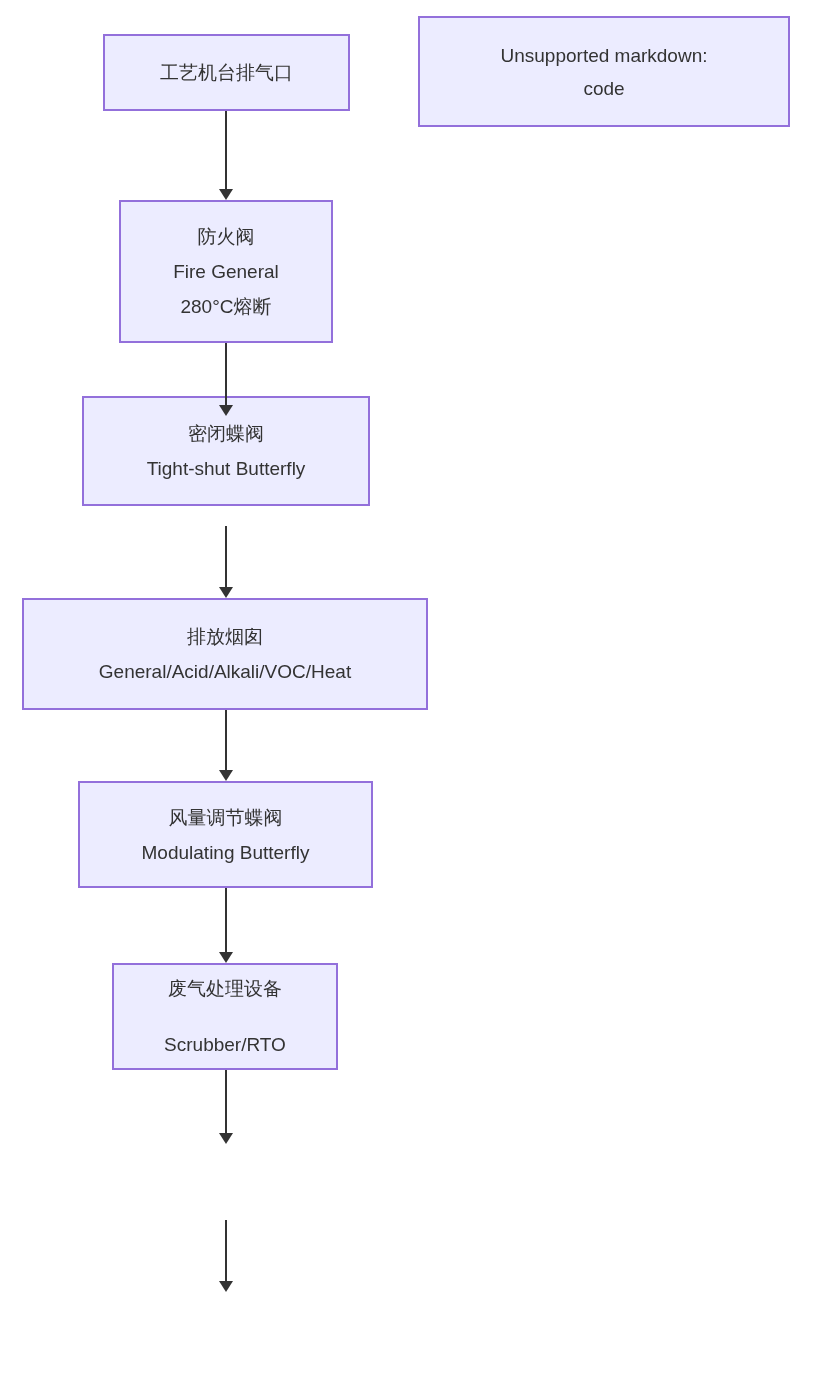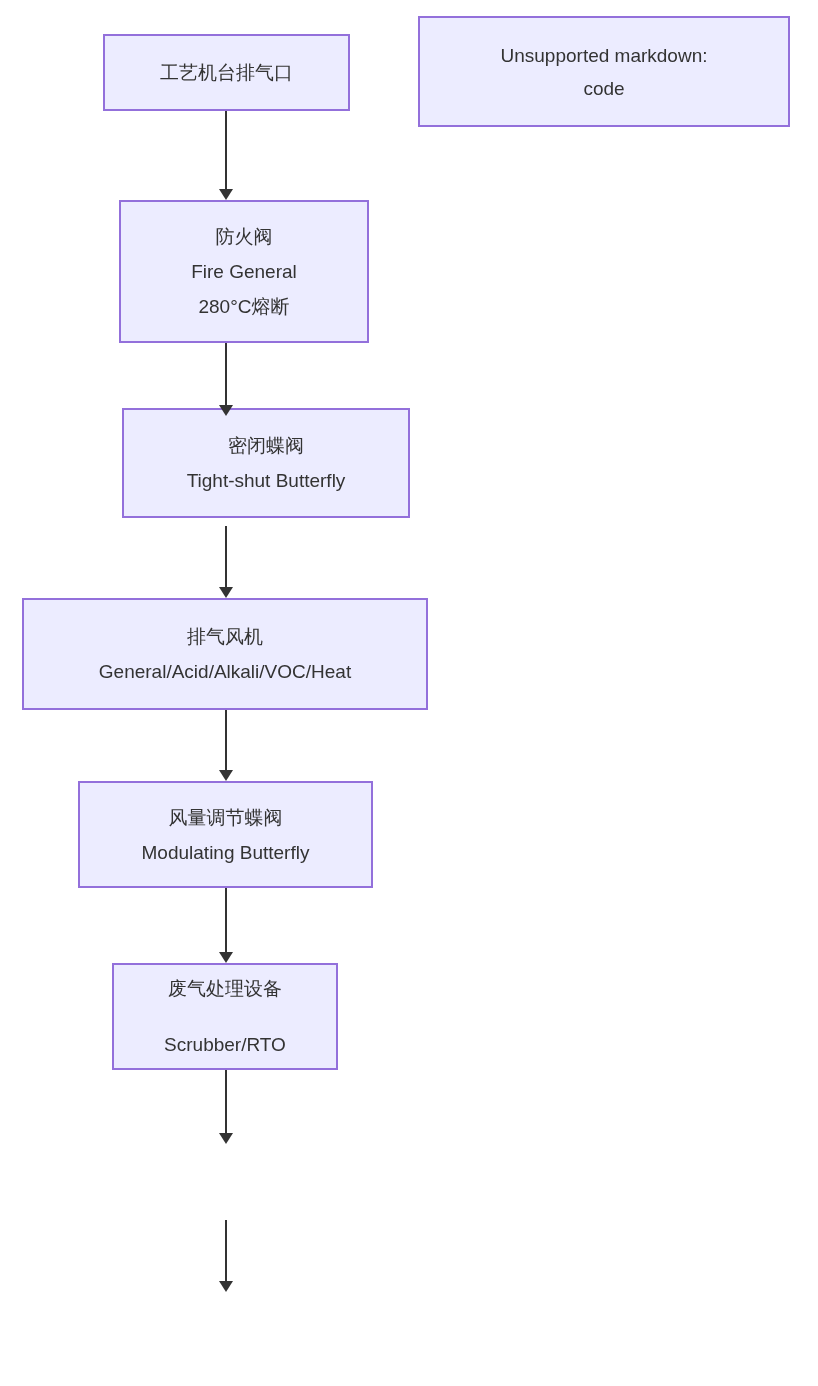--- a/index.html
+++ b/index.html
@@ -22,22 +22,22 @@
     align-items: center;
     justify-content: center;
     text-align: center;
     font-size: 19px;
     line-height: 35px;
   }
   .node span { display: block; white-space: nowrap; }
 
   
   .n1   { left: 103px; top: 34px;   width: 247px; height: 77px;  }
-  .n2   { left: 119px; top: 200px;  width: 250px; height: 143px; }
-  .n3   { left: 82px;  top: 408px;  width: 288px; height: 110px; margin-left: 40px; }
+  .n2   { left: 119px; top: 200px;  width: 214px; height: 143px; }
+  .n3   { left: 82px;  top: 396px;  width: 288px; height: 110px; }
   .n4   { left: 22px;  top: 598px;  width: 406px; height: 112px; }
   .n5   { left: 78px;  top: 781px;  width: 295px; height: 107px; }
   .n6   { left: 112px; top: 963px;  width: 226px; height: 107px; gap: 21px; }
   .n7   { left: 137px; top: 1144px; width: 178px; height: 76px;  }
   .n8   { left: 137px; top: 1292px; width: 177px; height: 76px;  }
   .note { left: 418px; top: 16px;   width: 372px; height: 111px; line-height: 33px; }
 
   
   .arrow { position: absolute; left: 217px; width: 17px; }
   .arrow .line {
@@ -86,21 +86,21 @@
     <span>Fire General</span>
     <span>280°C熔断</span>
   </div>
 
   <div class="node n3">
     <span>密闭蝶阀</span>
     <span>Tight-shut Butterfly</span>
   </div>
 
   <div class="node n4">
-    <span>排气风机</span>
+    <span>排放烟囱</span>
     <span>General/Acid/Alkali/VOC/Heat</span>
   </div>
 
   <div class="node n5">
     <span>风量调节蝶阀</span>
     <span>Modulating Butterfly</span>
   </div>
 
   <div class="node n6">
     <span>废气处理设备</span>

